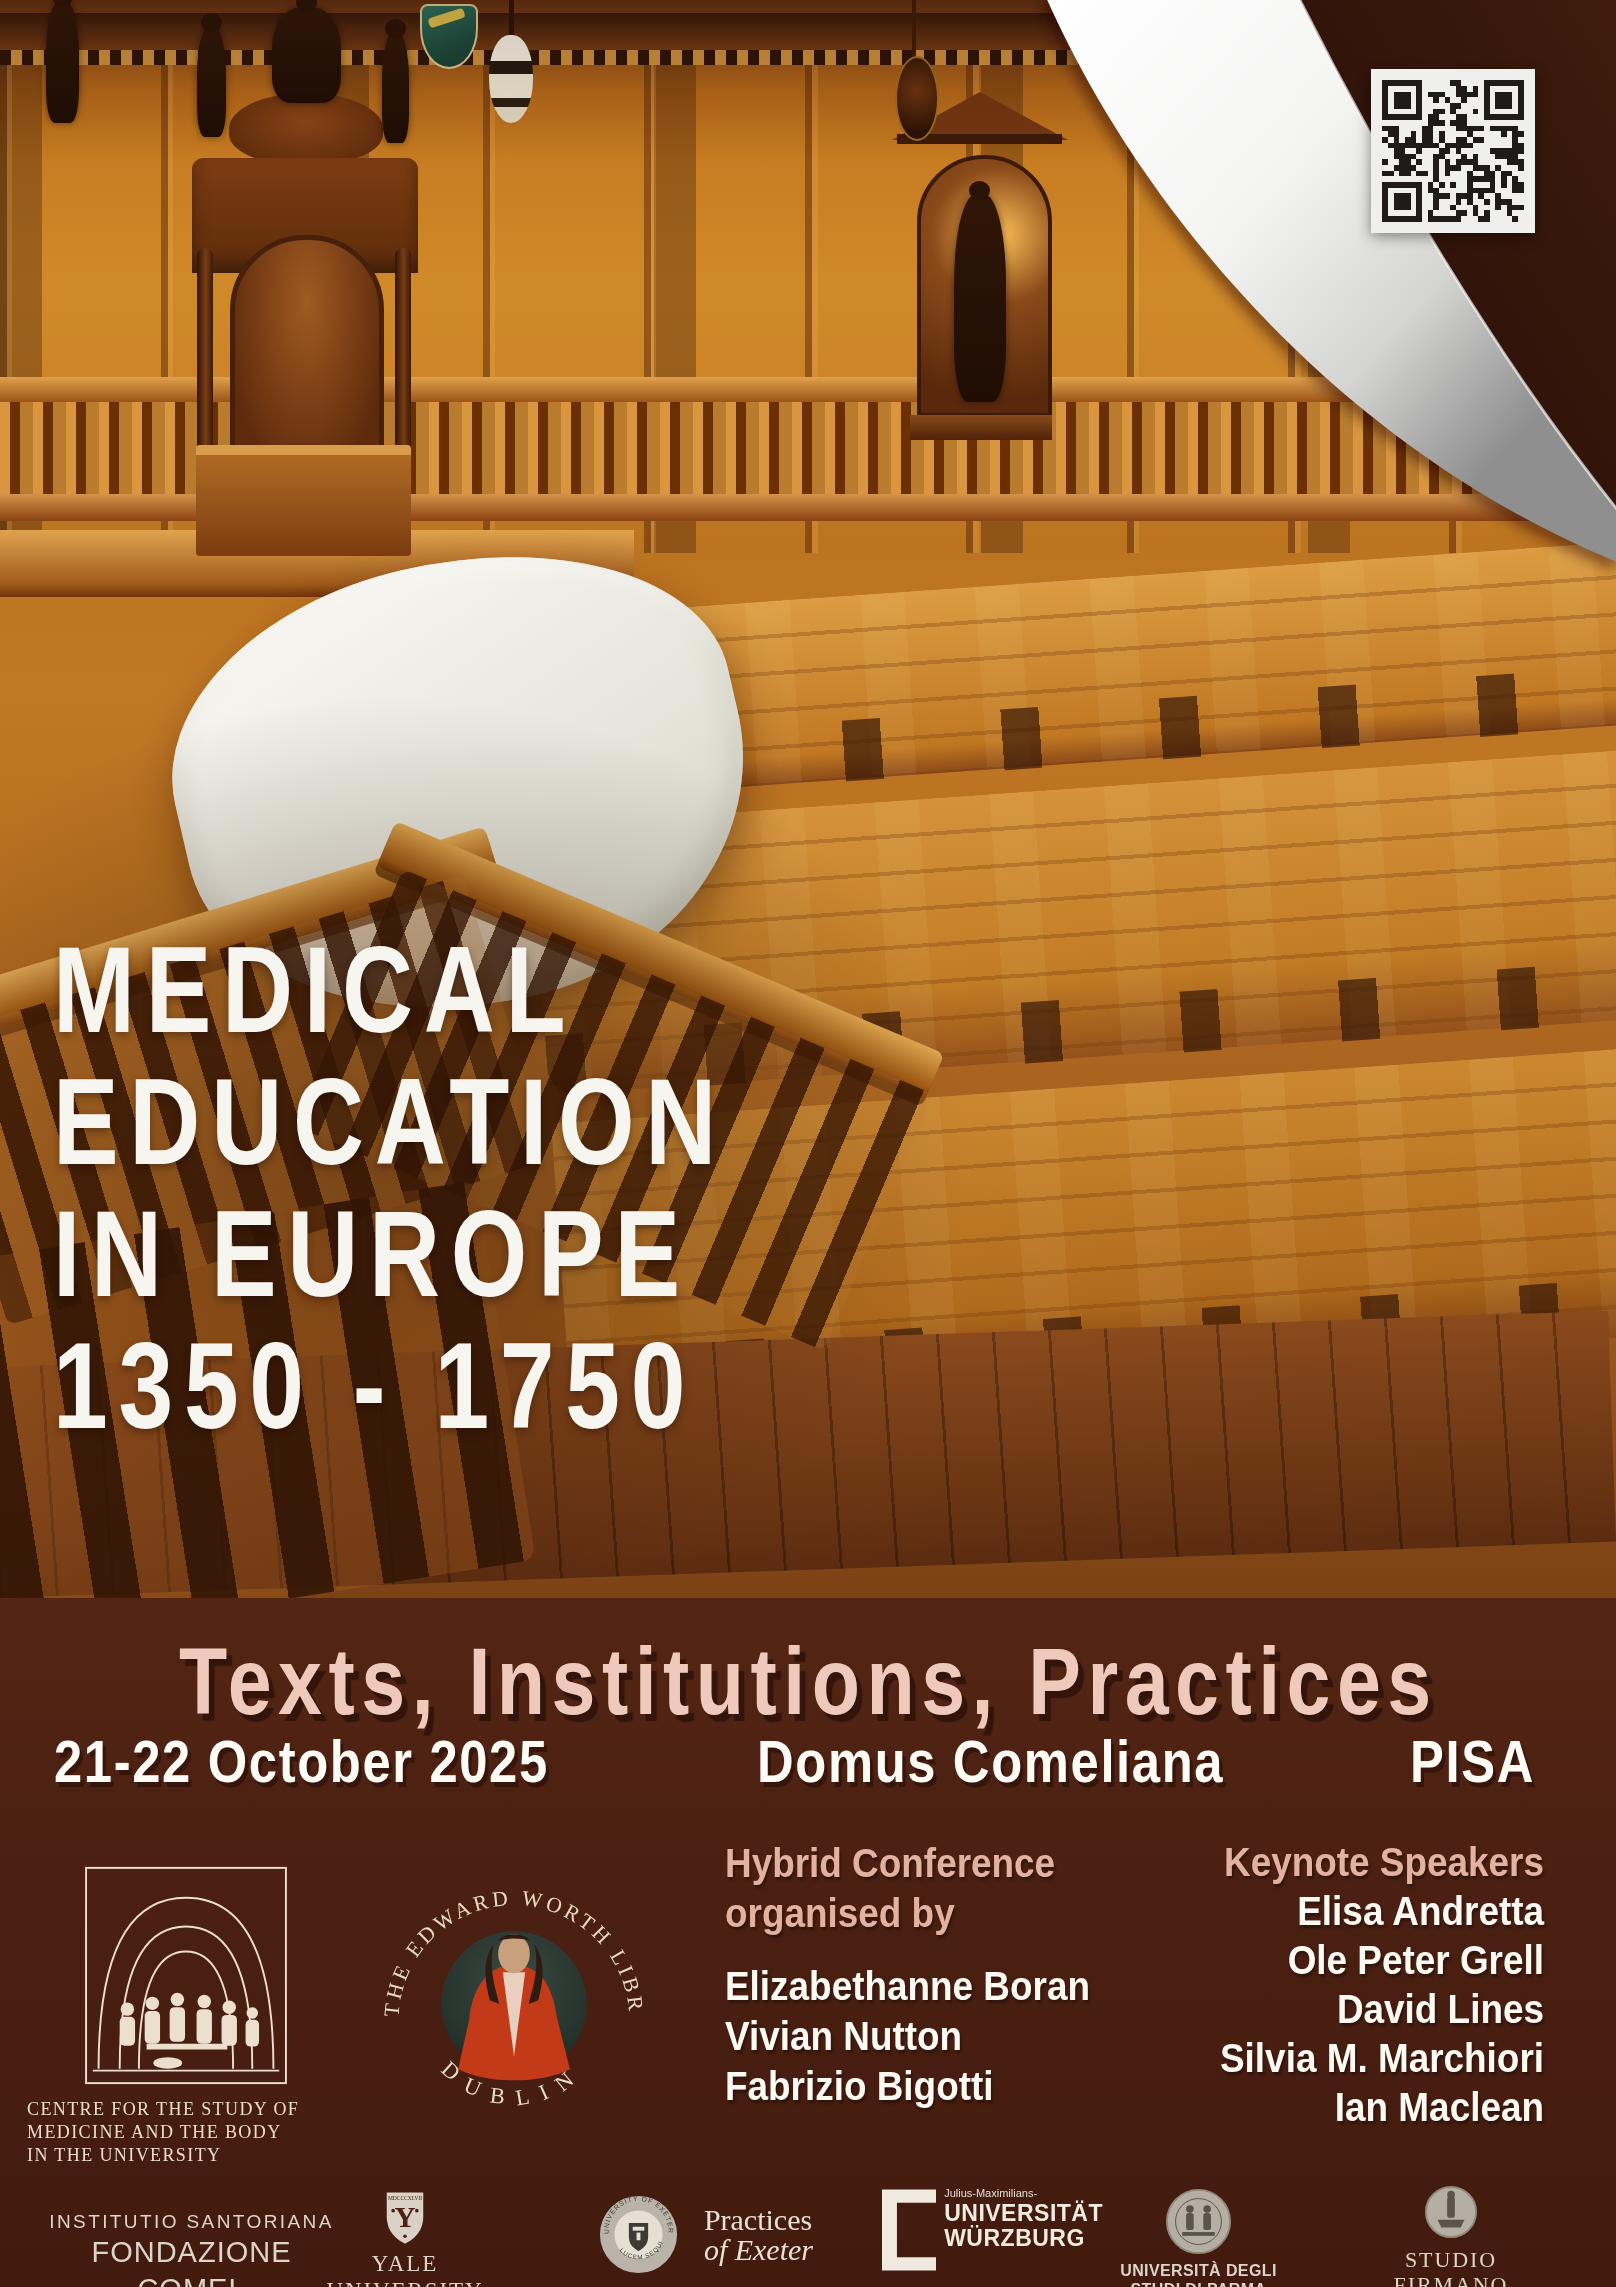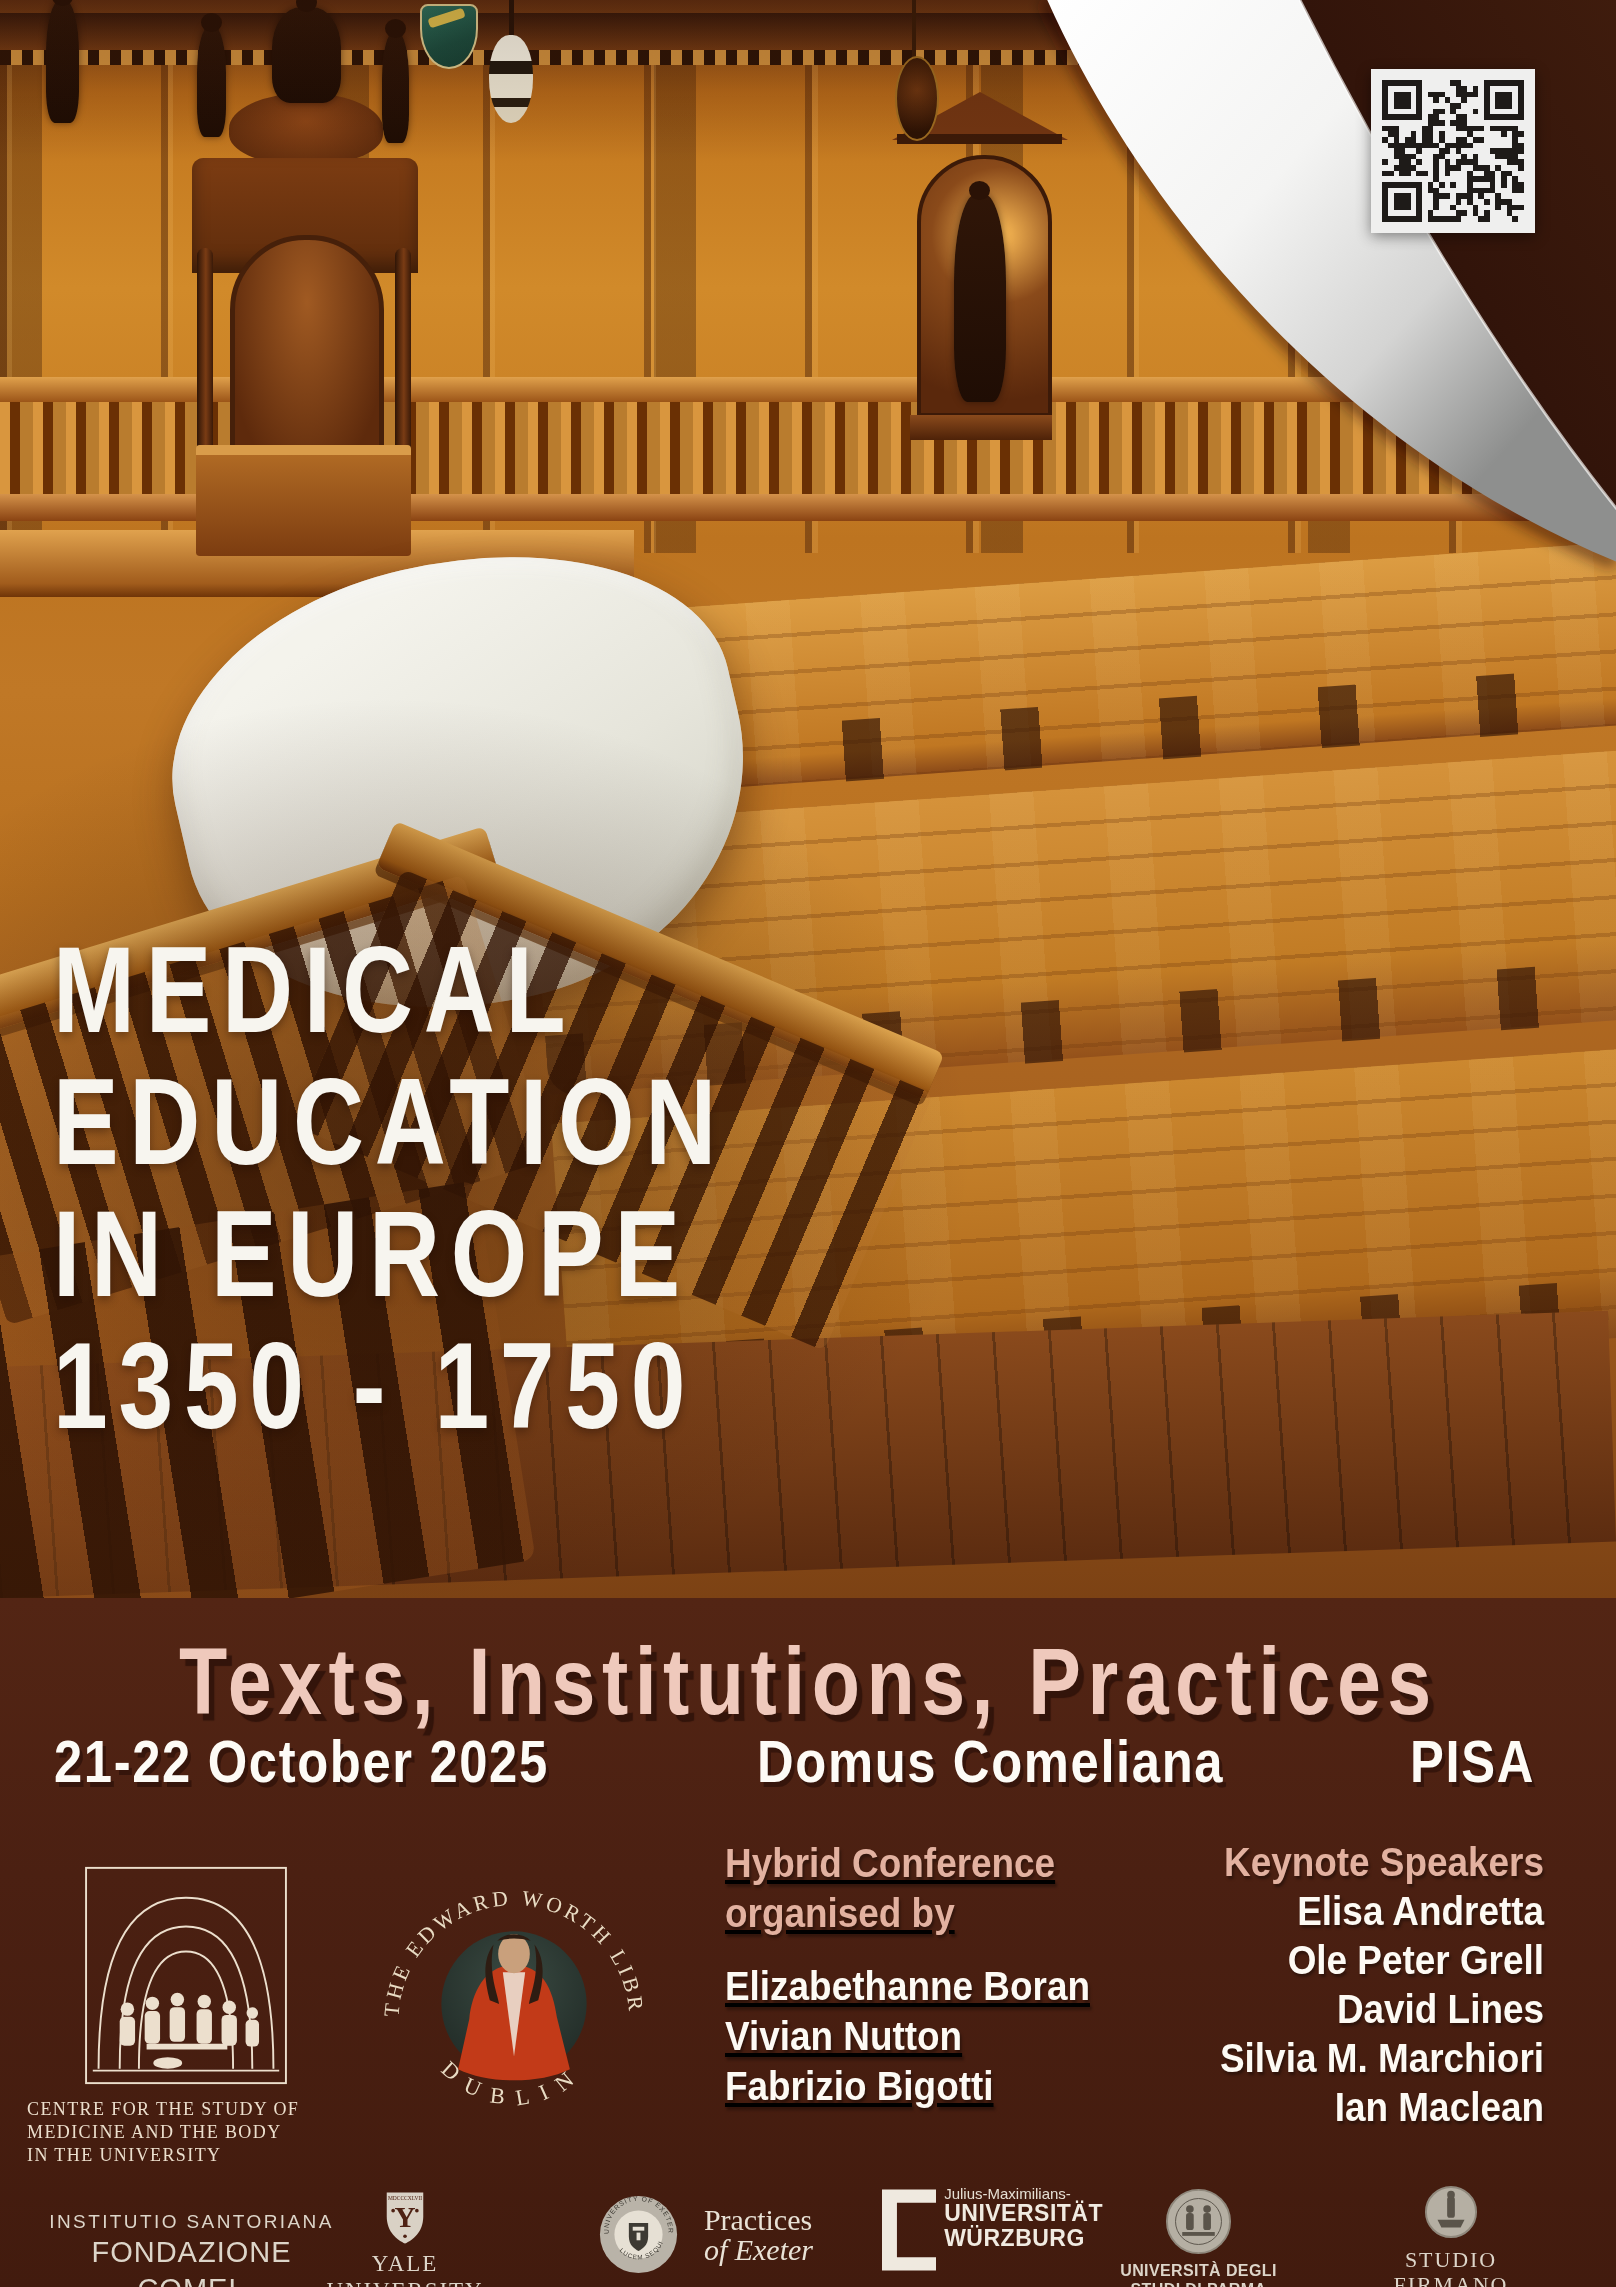--- a/index.html
+++ b/index.html
@@ -68,21 +68,21 @@
   .curl{position:absolute;right:0;top:0;width:615px;height:634px;}
   .qr{position:absolute;right:82px;top:69px;width:164px;height:164px;background:#efefee;box-shadow:0 3.8px 13.4px rgba(0,0,0,.45);}
   .qr svg{position:absolute;inset:0;width:100%;height:100%;}
   
   .band{position:absolute;left:0;top:1598px;width:1617px;height:690px;background:linear-gradient(180deg,#532514,#4b2012 40%,#421b0e);}
   .subtitle{position:absolute;left:0;right:0;top:36px;text-align:center;}
   .subtitle span{display:inline-block;font-size:94px;line-height:96px;font-weight:700;letter-spacing:7.7px;color:#efc9bc;transform:scaleX(.84);text-shadow:6.7px 6.7px 1px rgba(32,10,5,.6);white-space:nowrap;}
   .daterow{position:absolute;left:0;top:133px;width:100%;height:67px;color:#fdfbf6;font-weight:700;}
   .daterow span{position:absolute;display:inline-block;font-size:59px;line-height:63px;letter-spacing:1.9px;transform:scaleX(.86);transform-origin:left top;text-shadow:3.8px 4.8px 0 rgba(30,8,4,.5);white-space:nowrap;}
   .d-date{left:54px;} .d-venue{left:757px;} .d-city{left:1410px;}
-  .organisers{position:absolute;left:725px;top:240px;text-decoration:underline;}
+  .organisers{position:absolute;left:725px;top:240px;}
   .organisers div{font-size:41px;line-height:50px;font-weight:700;transform:scaleX(.9);transform-origin:left top;white-space:nowrap;text-shadow:1.9px 2.9px 2.9px rgba(0,0,0,.35);}
   .pink{color:#e2b1a0;} .white{color:#fdfaf4;}
   .organisers .gap{height:23px;}
   .keynote{position:absolute;right:73px;top:240px;text-align:right;}
   .keynote div{font-size:41px;line-height:49px;font-weight:700;transform:scaleX(.9);transform-origin:right top;white-space:nowrap;text-shadow:1.9px 2.9px 2.9px rgba(0,0,0,.35);}
   
   .csmbr{position:absolute;left:27px;top:267px;width:317px;text-align:left;}
   .csmbr svg{display:block;margin:0 auto;}
   .csmbr .cap{margin-top:11.5px;font-family:"Liberation Serif",serif;font-size:18px;line-height:23px;letter-spacing:1.4px;color:#ecdfcd;}
   .worth{position:absolute;left:365px;top:257px;width:298px;height:298px;}
@@ -90,21 +90,21 @@
   .flogo{position:absolute;color:#ddd5c9;text-align:center;}
   .f-comel{left:37px;top:611px;width:309px;}
   .f-comel .l1{font-size:19px;letter-spacing:2.4px;line-height:25px;}
   .f-comel .l2{font-size:29px;letter-spacing:1px;line-height:37px;}
   .f-yale{left:309px;top:592px;width:192px;}
   .f-yale .nm{font-family:"Liberation Serif",serif;font-size:23px;letter-spacing:1.9px;line-height:27px;margin-top:3.8px;}
   .f-exeter{left:582px;top:596px;width:231px;display:flex;align-items:center;gap:9.6px;text-align:left;}
   .f-exeter .wm{font-family:"Liberation Serif",serif;font-size:30px;line-height:30px;color:#e9e2d6;}
   .f-exeter .wm .it{font-style:italic;text-align:center;}
   .f-wurz{left:882px;top:588px;width:221px;display:flex;align-items:flex-start;gap:7.7px;text-align:left;}
-  .f-wurz .pre{font-size:15px;line-height:15.4px;color:#e6dfd3;}
+  .f-wurz .pre{font-size:11px;line-height:15.4px;color:#e6dfd3;}
   .f-wurz .b{font-size:23px;line-height:25px;font-weight:700;letter-spacing:0.5px;color:#f1ebe1;}
   .f-parma{left:1105px;top:590px;width:187px;}
   .f-parma .nm{font-size:16px;font-weight:700;letter-spacing:0.4px;line-height:19px;margin-top:5.8px;}
   .f-firmano{left:1347px;top:587px;width:208px;}
   .f-firmano .nm{font-family:"Liberation Serif",serif;font-size:22px;letter-spacing:1.9px;line-height:25px;margin-top:7.7px;}
   .seal{display:block;margin:0 auto;}
 </style>
 </head>
 <body>
 

